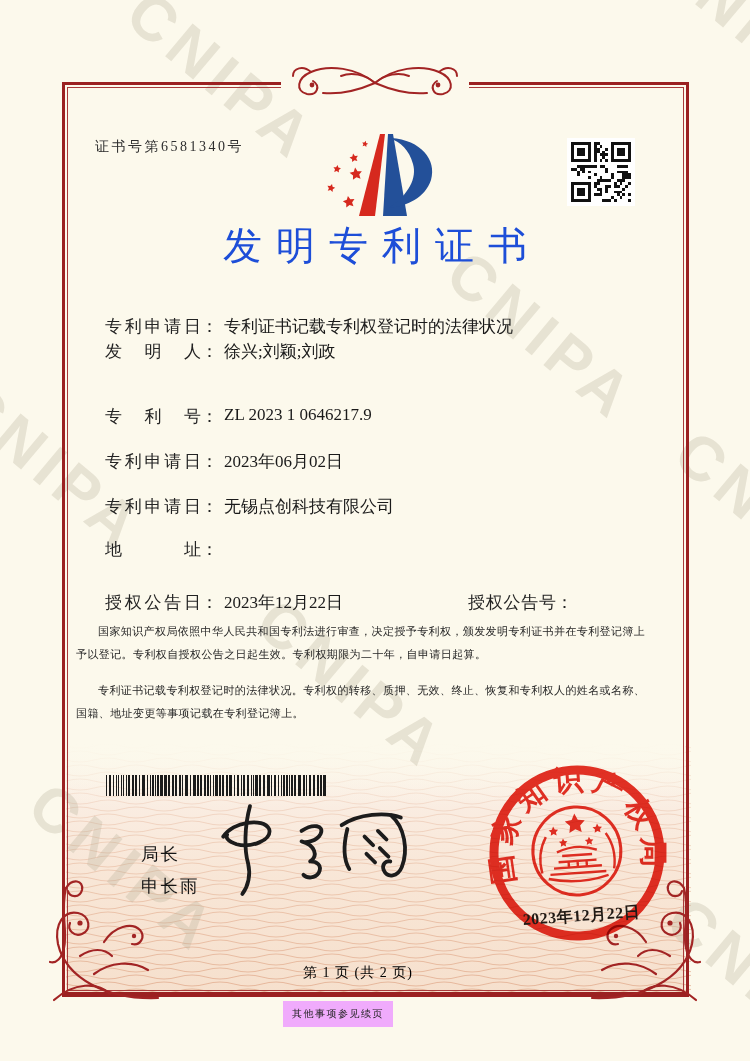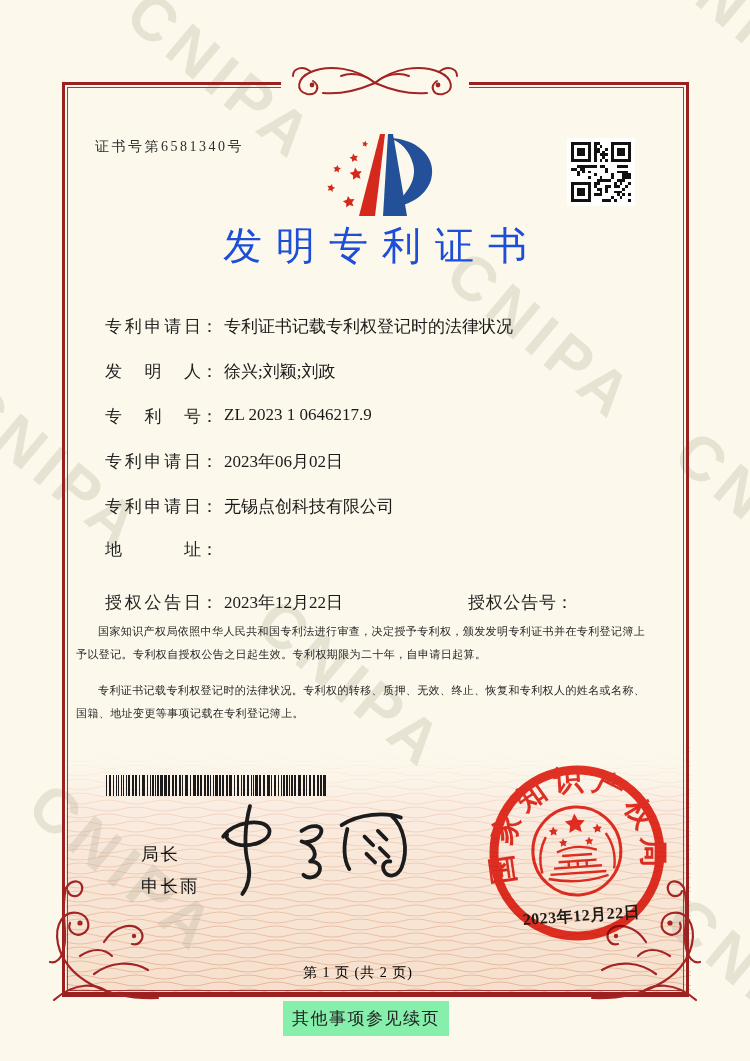--- a/index.html
+++ b/index.html
@@ -41,22 +41,22 @@
          line-height:23px;color:#262626;letter-spacing:0.4px;}
   .paras p{margin:0 0 13px 0;text-indent:2em;}
   .barcode{position:absolute;left:106px;top:775px;z-index:4;}
   .signer{position:absolute;left:105px;top:838px;z-index:4;
           font-family:"Liberation Sans","DejaVu Sans",sans-serif;font-size:17.5px;
           letter-spacing:2px;color:#151515;line-height:32px;margin-left:36px;}
   .sig{position:absolute;left:208px;top:802px;z-index:4;}
   .seal{position:absolute;left:482px;top:758px;z-index:5;mix-blend-mode:multiply;}
   .pageno{position:absolute;left:358px;top:964px;transform:translateX(-50%);z-index:4;
           font-size:14px;letter-spacing:1px;color:#000000;}
-  .footnote{position:absolute;left:283px;top:1001px;z-index:4;background:#86efac;
-            padding:6px 9px;font-size:17px;letter-spacing:1.5px;color:#222;}
+  .footnote{position:absolute;left:283px;top:1001px;z-index:4;background:#f0abfc;
+            padding:6px 9px;font-size:10px;letter-spacing:1.5px;color:#222;}
 </style>
 </head>
 <body>
 
 <div class="page">
 
   <span class="wm" style="left:110px;top:40px">CNIPA</span>
   <span class="wm" style="left:640px;top:-12px">CNIPA</span>
   <span class="wm" style="left:430px;top:300px">CNIPA</span>
   <span class="wm" style="left:-62px;top:430px">CNIPA</span>
@@ -367,21 +367,21 @@
       </svg>
   </div>
 
   <div class="title">发明专利证书</div>
 
   <div class="frow" style="top:315px">
     <span class="flabel">专利申请日</span>
       <span class="fcolon">：</span>
     <span class="fvalue">专利证书记载专利权登记时的法律状况</span>
   </div>
-  <div class="frow" style="top:360px">
+  <div class="frow" style="top:340px">
     <span class="flabel">发明人</span>
       <span class="fcolon">：</span>
     <span class="fvalue">徐兴;刘颖;刘政</span>
   </div>
   <div class="frow" style="top:405px">
     <span class="flabel">专利号</span>
       <span class="fcolon">：</span>
     <span class="fvalue">ZL 2023 1 0646217.9</span>
   </div>
   <div class="frow" style="top:450px">

